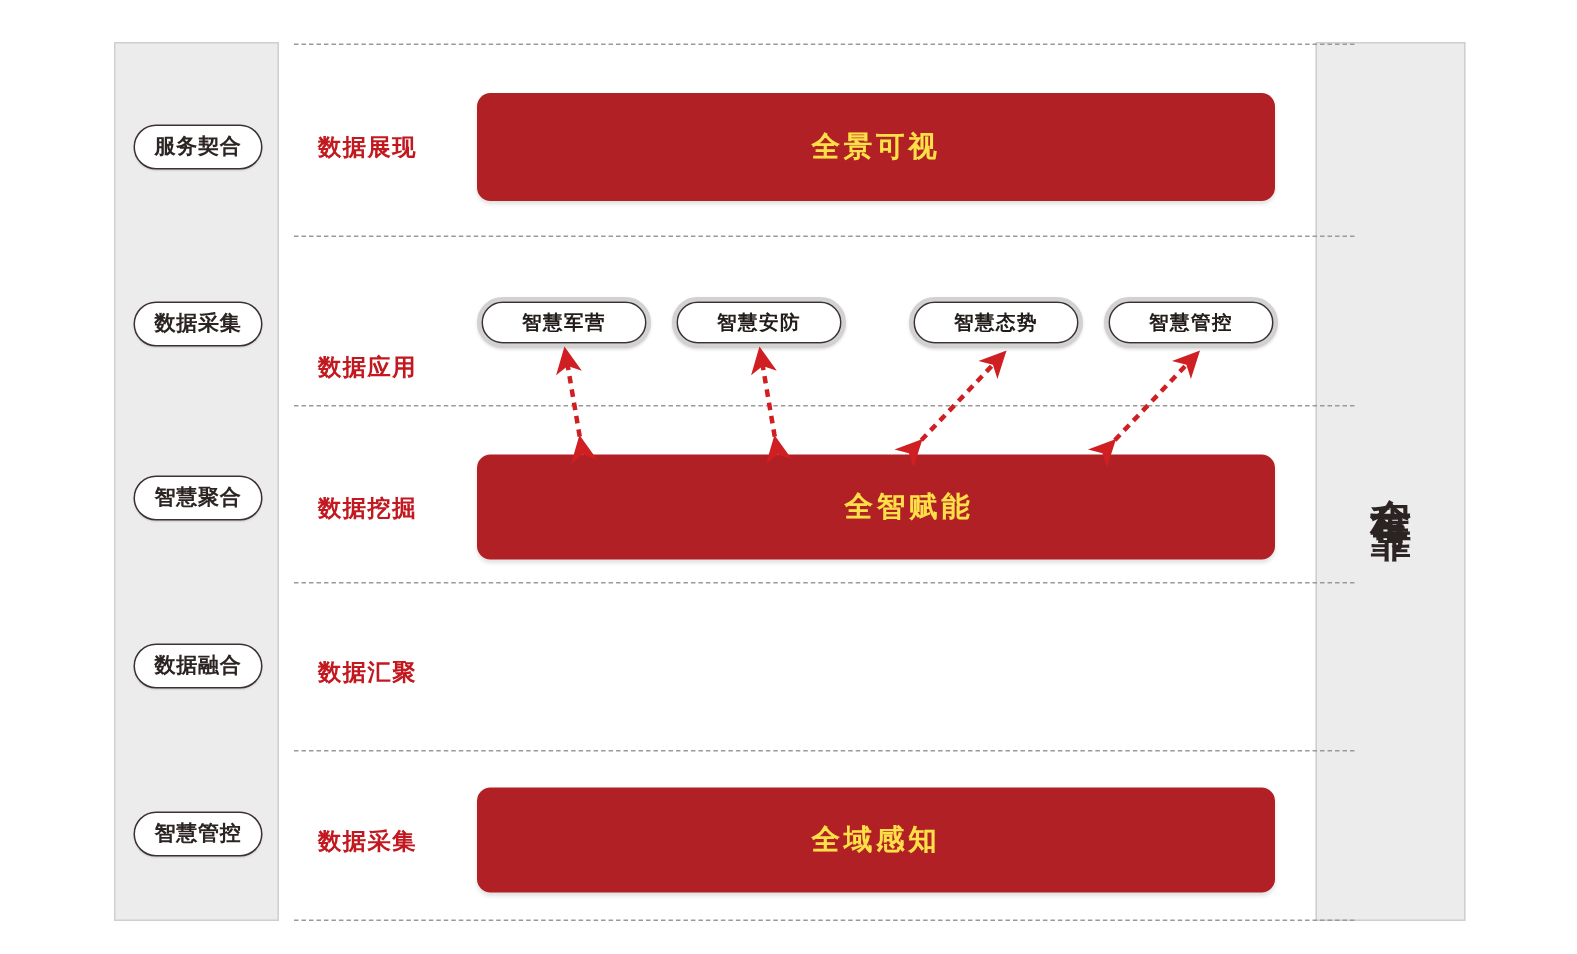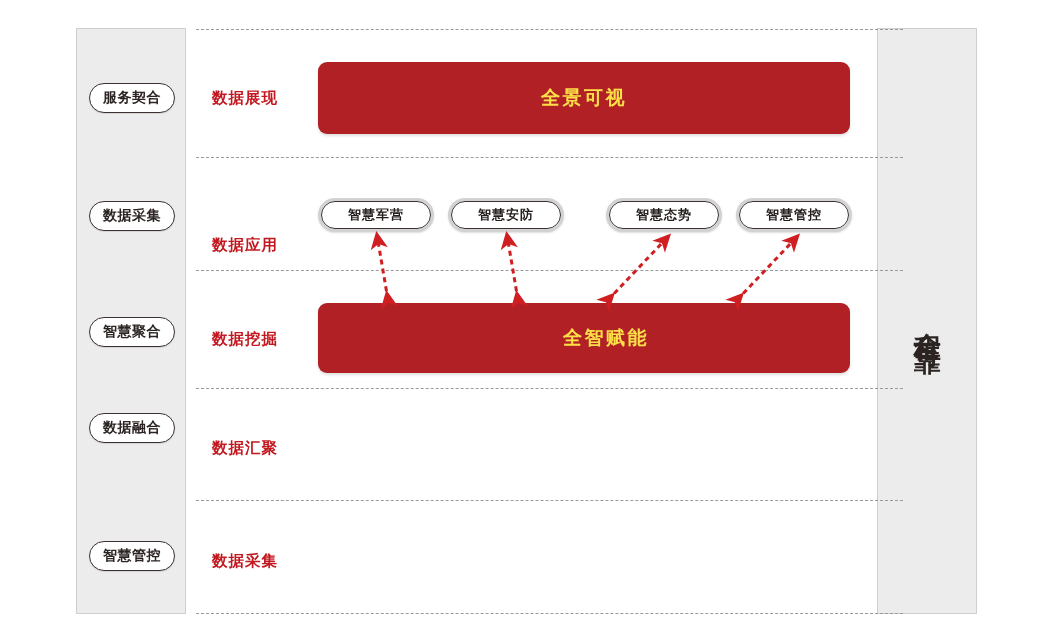--- a/index.html
+++ b/index.html
@@ -132,21 +132,21 @@
   <div class="side-panel" id="left-panel">
     <div class="stage-pill" style="top:54px;">
       <span>服务契合</span>
     </div>
     <div class="stage-pill" style="top:172px;">
       <span>数据采集</span>
     </div>
     <div class="stage-pill" style="top:288px;text-align:right;">
       <span>智慧聚合</span>
     </div>
-    <div class="stage-pill" style="top:384px;">
+    <div class="stage-pill" style="top:400px;">
       <span>数据融合</span>
     </div>
     <div class="stage-pill" style="top:512px;">
       <span>智慧管控</span>
     </div>
   </div>
 
   <div class="side-panel" id="right-panel">
     <div id="right-label">
       <span>全程可靠</span>
@@ -164,20 +164,23 @@
   <div class="row-label" style="top:207px;margin-top:28px;">数据应用</div>
   <div class="row-label" style="top:329px;">数据挖掘</div>
   <div class="row-label" style="top:438px;">数据汇聚</div>
   <div class="row-label" style="top:551px;">数据采集</div>
 
   <div class="bar" style="top:62px;height:72px;">
     <span>全景可视</span>
   </div>
   <div class="bar" style="top:303px;height:70px;padding-left:44px;">
     <span>全智赋能</span>
+  </div>
+  <div class="bar" style="top:525px;height:70px;">
+    <span>全域感知</span>
   </div>
 
   <div class="app-pill" style="left:318px;">
     <div class="inner">
       <span>智慧军营</span>
     </div>
   </div>
   <div class="app-pill" style="left:448px;">
     <div class="inner">
       <span>智慧安防</span>

